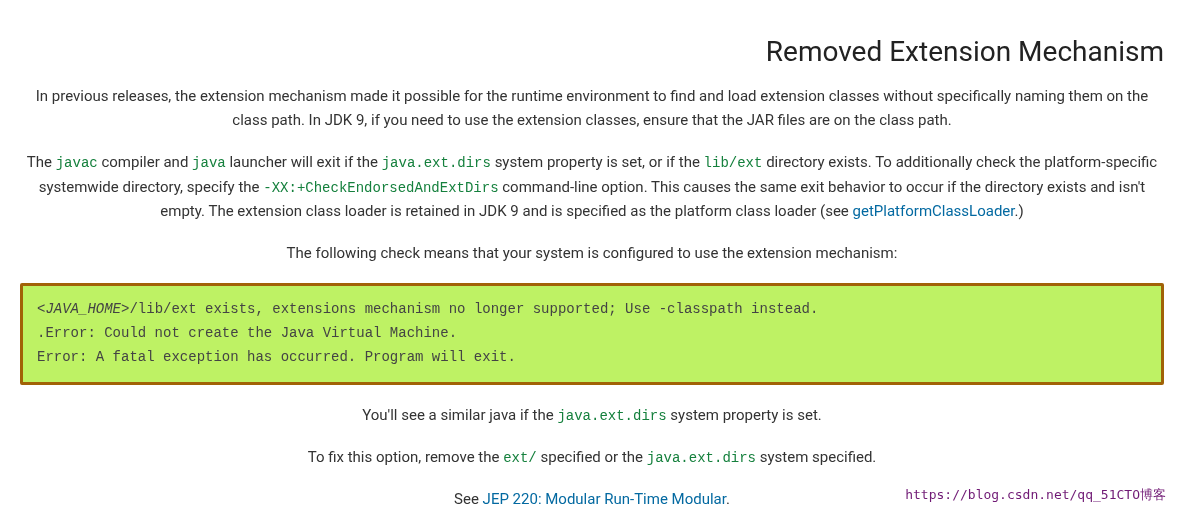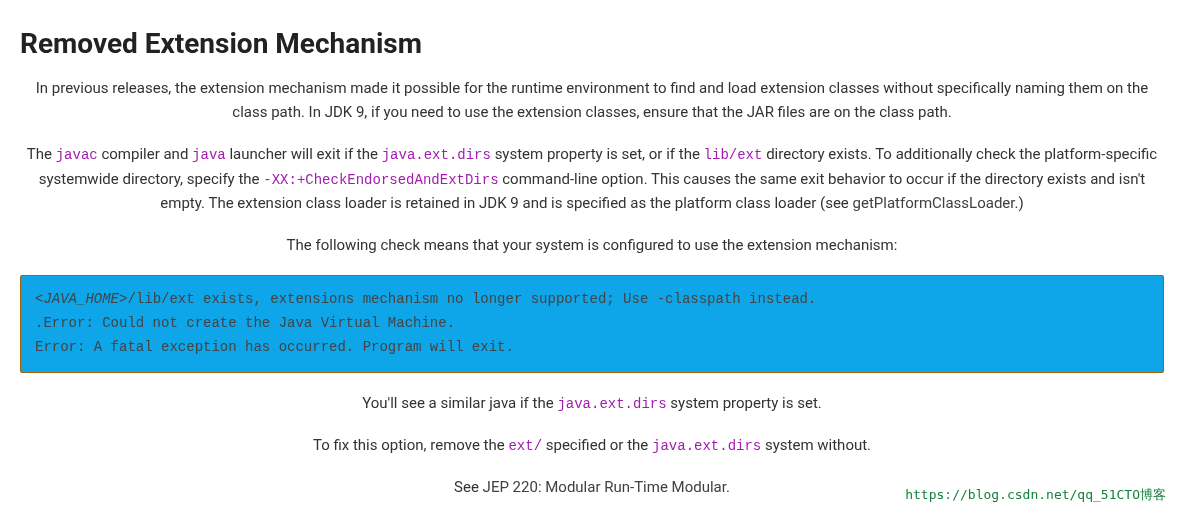--- a/index.html
+++ b/index.html
@@ -9,60 +9,61 @@
       font-family: -apple-system, BlinkMacSystemFont, "Segoe UI", Roboto, "Helvetica Neue", Arial, sans-serif;
       font-size: 15px;
       line-height: 1.6;
       color: #333;
       margin: 0;
       padding: 18px 20px;
       background: #fff;
     }
     h1 {
       font-size: 28px;
-      font-weight: 700;
+      font-weight: 400;
       color: #222;
-      margin: 8px 0 14px 0;
+      margin: 16px 0 14px 0;
       line-height: 1.3;
+      text-align: right;
     }
     p {
       margin: 0 0 18px 0;
       color: #333;
       text-align: center;
     }
     code {
       font-family: "Courier New", Courier, monospace;
       font-size: 14px;
-      color: #a21caf;
+      color: #15803d;
     }
     a {
-      color: #404040;
+      color: #0369a1;
       text-decoration: none;
     }
     pre {
-      background: #0ea5e9;
-      border: 1px solid #a16207;
+      background: #bef264;
+      border: 3px solid #a16207;
       border-radius: 2px;
       padding: 12px 14px;
       margin: 0 0 18px 0;
       font-family: "Courier New", Courier, monospace;
       font-size: 14px;
       line-height: 1.7;
       color: #444;
       white-space: pre-wrap;
       overflow-x: auto;
     }
     pre .italic {
       font-style: italic;
     }
     .watermark {
       position: fixed;
       right: 18px;
       bottom: 10px;
-      color: #15803d;
+      color: #701a75;
       font-family: monospace;
       font-size: 13px;
       pointer-events: none;
     }
   </style>
 </head>
 <body>
 
 <h1>Removed Extension Mechanism</h1>
 
@@ -76,20 +77,20 @@
 
 <pre><span class="italic">&lt;JAVA_HOME&gt;</span><span>/lib/ext exists, extensions mechanism no longer supported; Use -classpath instead.</span>
 <span>.Error: Could not create the Java Virtual Machine.</span>
 <span>Error: A fatal exception has occurred. Program will exit.</span></pre>
 
 <p>
   <span>You'll see a similar java if the </span><code>java.ext.dirs</code><span> system property is set.</span>
 </p>
 
 <p>
-  <span>To fix this option, remove the </span><code>ext/</code><span> specified or the </span><code>java.ext.dirs</code><span> system without.</span>
+  <span>To fix this option, remove the </span><code>ext/</code><span> specified or the </span><code>java.ext.dirs</code><span> system specified.</span>
 </p>
 
 <p>
   <span>See </span><a href="#">JEP 220: Modular Run-Time Modular</a><span>.</span>
 </p>
 
 <div class="watermark">https://blog.csdn.net/qq_51CTO博客</div>
 
 </body></html>

